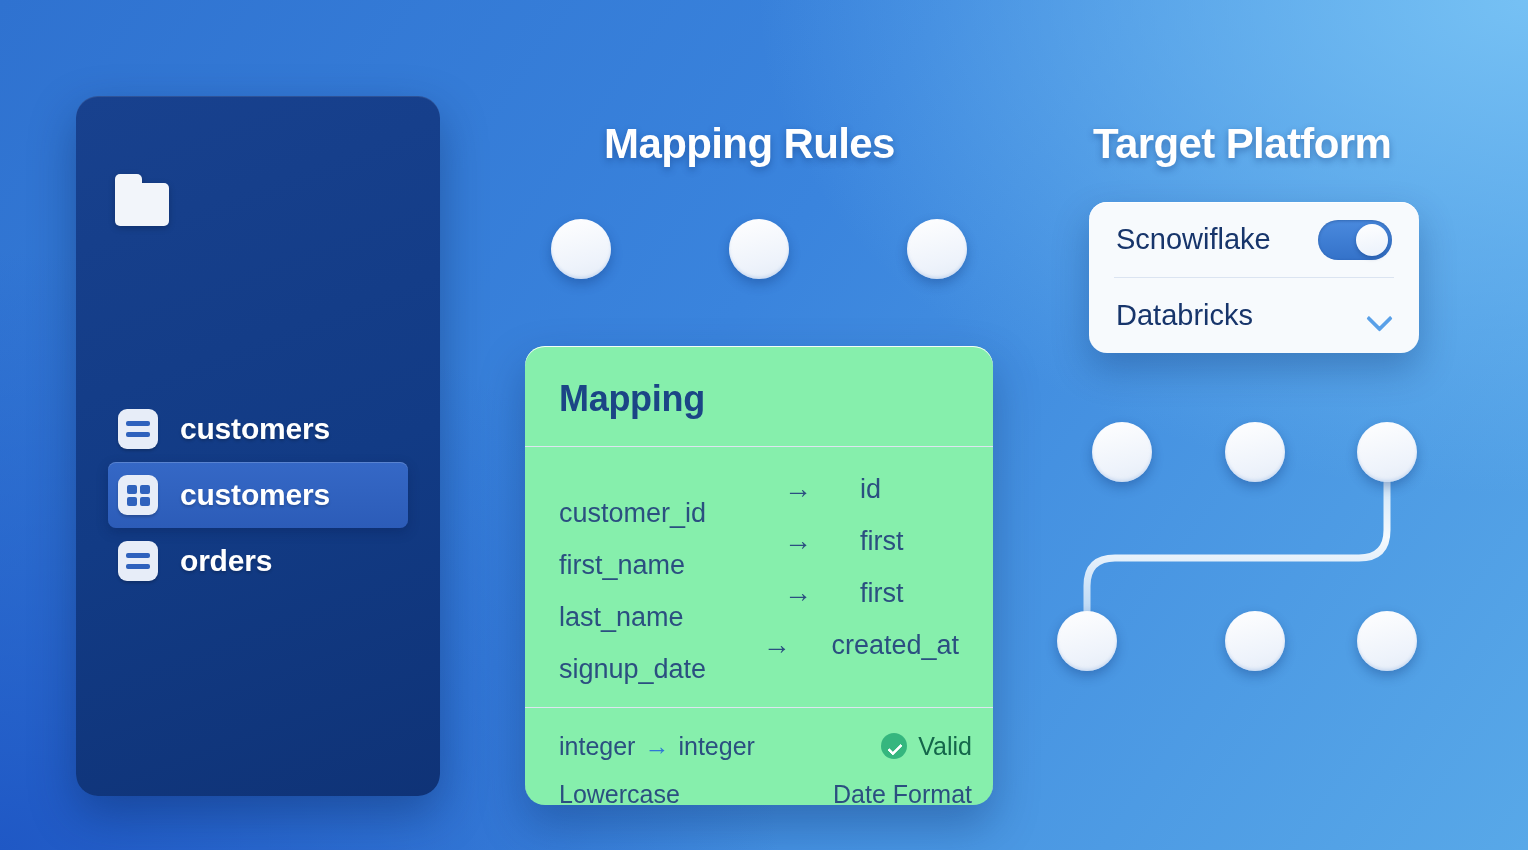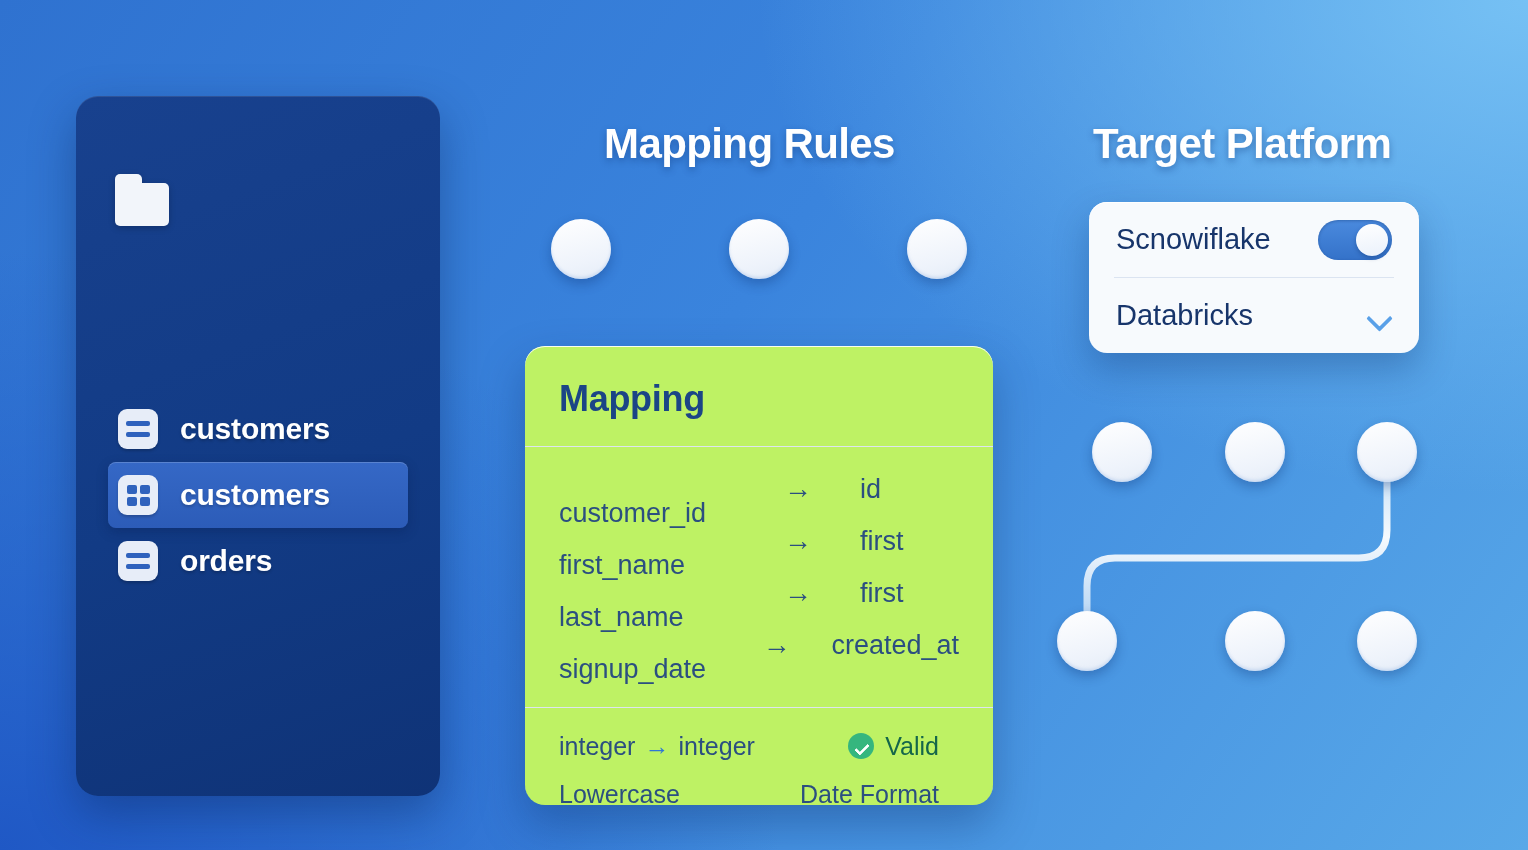--- a/index.html
+++ b/index.html
@@ -57,31 +57,31 @@
 
   
   .graph { position:absolute; inset:0; pointer-events:none; }
   .node { position:absolute; width:60px; height:60px; border-radius:50%;
     background:linear-gradient(165deg,#ffffff 0%, #eef3fb 70%, #e4ecf7 100%);
     box-shadow:0 5px 12px rgba(10,45,110,0.32), inset 0 -2px 3px rgba(150,180,225,0.35);
     pointer-events:auto; }
 
   
   .card-map { position:absolute; left:525px; top:346px; width:468px; height:459px;
-    background:#bef264; border-radius:20px;
+    background:#86efac; border-radius:20px;
     box-shadow:0 20px 44px rgba(8,40,100,0.34), inset 0 1px 0 rgba(255,255,255,0.9); }
   .card-map h2 { font-size:36px; font-weight:700; color:#1b4586; letter-spacing:-0.3px;
     padding:32px 0 0 34px; }
   .divider { height:1px; background:#dde5f0; margin-top:26px; }
   .rows { padding:16px 34px 10px 34px; }
   .m-row { display:flex; align-items:center; height:52px; font-size:27px; color:#2b4f80; }
   .m-src { width:225px;margin-top:48px; }
   .m-arr { width:76px; font-size:28px; color:#2b4f80; }
   .m-dst { }
-  .foot { padding:14px 54px 0 34px; }
+  .foot { padding:14px 21px 0 34px; }
   .f-row { display:flex; align-items:center; justify-content:space-between; height:48px;
     font-size:25px; color:#2b4f80; }
   .type-cast { color:#2b4f80; }
   .type-cast .arw { color:#2f76d6; font-weight:700; }
   .valid { display:flex; align-items:center; gap:11px; color:#14664a; font-size:25px; }
   .check { width:26px; height:26px; border-radius:50%; background:#35b67e; position:relative; flex:none; }
   .check:before { content:""; position:absolute; left:7px; top:11px; width:11px; height:5px;
     border-left:3.4px solid #fff; border-bottom:3.4px solid #fff; transform:rotate(-45deg);
     border-radius:1px; }
 

